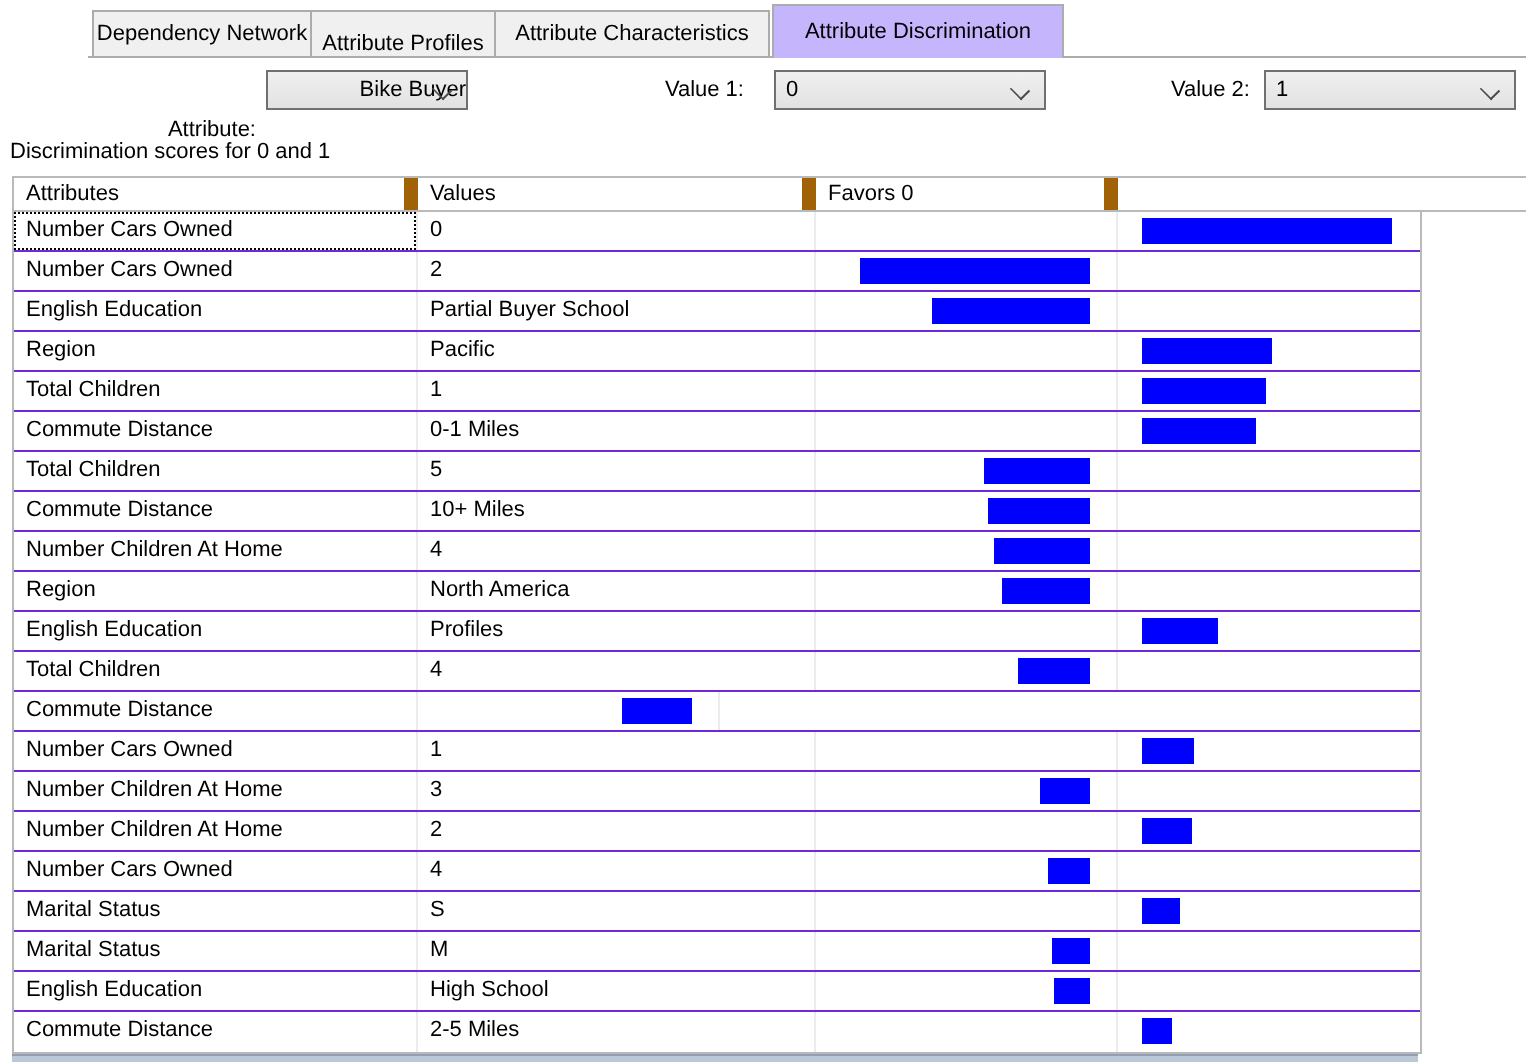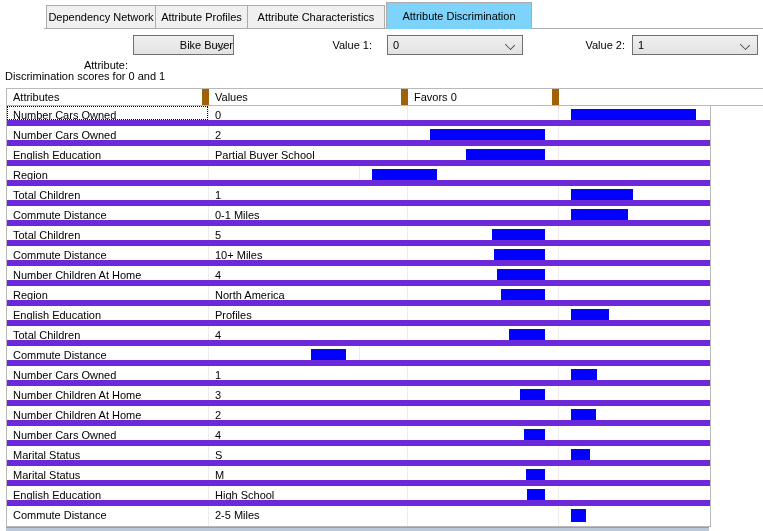--- a/index.html
+++ b/index.html
@@ -8,41 +8,41 @@
     background:#ffffff;color:#000;
     font-family:"Liberation Sans","DejaVu Sans",sans-serif;font-size:11px;
   }
   
   .tabstrip{position:absolute;left:16px;top:0;width:621px;height:30px;margin-left:28px;}
   .tab-baseline{position:absolute;left:0;top:28px;width:763px;height:1px;background:#ACACAC;}
   .tab{position:absolute;top:5px;height:23px;box-sizing:border-box;
        background:#F0F0F0;border:1px solid #ACACAC;border-bottom:none;
        display:flex;align-items:center;justify-content:center;
        white-space:nowrap;z-index:1;cursor:default;}
-  .tab.active{top:2px;height:27px;background:#7dd3fc;z-index:3;}
+  .tab.active{top:2px;height:27px;background:#c4b5fd;z-index:3;}
   
   .flabel{position:absolute;height:20px;line-height:20px;white-space:nowrap;}
   .combo{position:absolute;height:20px;box-sizing:border-box;
          border:1px solid #707070;background:linear-gradient(#F0F0F0,#E2E2E2);
          padding-left:5px;line-height:18px;white-space:nowrap;}
   .combo .chev{position:absolute;right:8px;top:5px;width:7px;height:7px;
          border-right:1px solid #4A4A4A;border-bottom:1px solid #4A4A4A;
          transform:rotate(45deg) scale(1,0.8);}
   
   .caption{position:absolute;left:5px;top:70px;white-space:nowrap;}
   
   .grid-header{position:absolute;left:6px;top:88px;width:757px;height:18px;box-sizing:border-box;
       background:#fff;border:1px solid #B9B9B9;border-right:none;display:flex;z-index:2;}
   .hcell{box-sizing:border-box;border-right:7px solid #a16207;padding-left:6px;
       line-height:16px;white-space:nowrap;overflow:hidden;}
   .hcell.last{border-right:1px solid #B9B9B9;}
   .hfill{flex:1;border-right:none;background:#fff;}
   .grid-body{position:absolute;left:6px;top:106px;width:703px;box-sizing:content-box;
       border:1px solid #B9B9B9;border-top:none;background:#fff;}
-  .row{display:flex;height:20px;box-sizing:border-box;border-bottom:6px solid #6d28d9;}
+  .row{display:flex;height:20px;box-sizing:border-box;border-bottom:1px solid #6d28d9;}
   .row:last-child{border-bottom:none;}
   .cell{box-sizing:border-box;border-right:1px solid #EBEBEB;height:100%;
       padding-left:6px;line-height:19px;white-space:nowrap;overflow:hidden;position:relative;}
   .c-attr{width:202px;}
   .c-val{width:199px;}
   .c-f0{width:151px;display:flex;justify-content:flex-end;padding:0 13px 0 0;}
   .c-f1{width:151px;border-right:none;padding:0 0 0 12px;}
   .bar{height:13px;margin-top:3px;}
   .focusrect{position:absolute;inset:0;border:1px dotted #000;pointer-events:none;}
   
@@ -50,21 +50,21 @@
       background:#BCC7D8;border-top:1px solid #93A0B4;box-sizing:border-box;}
 </style>
 </head>
 <body>
 
 <div class="tabstrip">
   <div class="tab-baseline"></div>
   <div class="tab" style="left:2px;width:110px;">
       <span>Dependency Network</span>
     </div>
-  <div class="tab" style="left:111px;width:93px;">
+  <div class="tab" style="left:111px;width:93px;align-items:flex-end;">
       <span>Attribute Profiles</span>
     </div>
   <div class="tab" style="left:203px;width:138px;">
       <span>Attribute Characteristics</span>
     </div>
   <div class="tab active" style="left:342px;width:146px;">
       <span>Attribute Discrimination</span>
     </div>
 </div>
 
@@ -115,20 +115,21 @@
     <div class="row">
       <div class="cell c-attr">English Education</div>
       <div class="cell c-val">Partial Buyer School</div>
       <div class="cell c-f0">
         <div class="bar" style="width: 79px; background: rgb(0, 0, 255);"></div>
       </div>
       <div class="cell c-f1"></div>
     </div>
     <div class="row">
       <div class="cell c-attr">Region</div>
+      <div class="cell c-val">Pacific</div>
       <div class="cell c-f0"></div>
       <div class="cell c-f1">
         <div class="bar" style="width: 65px; background: rgb(0, 0, 255);"></div>
       </div>
     </div>
     <div class="row">
       <div class="cell c-attr">Total Children</div>
       <div class="cell c-val">1</div>
       <div class="cell c-f0"></div>
       <div class="cell c-f1">

